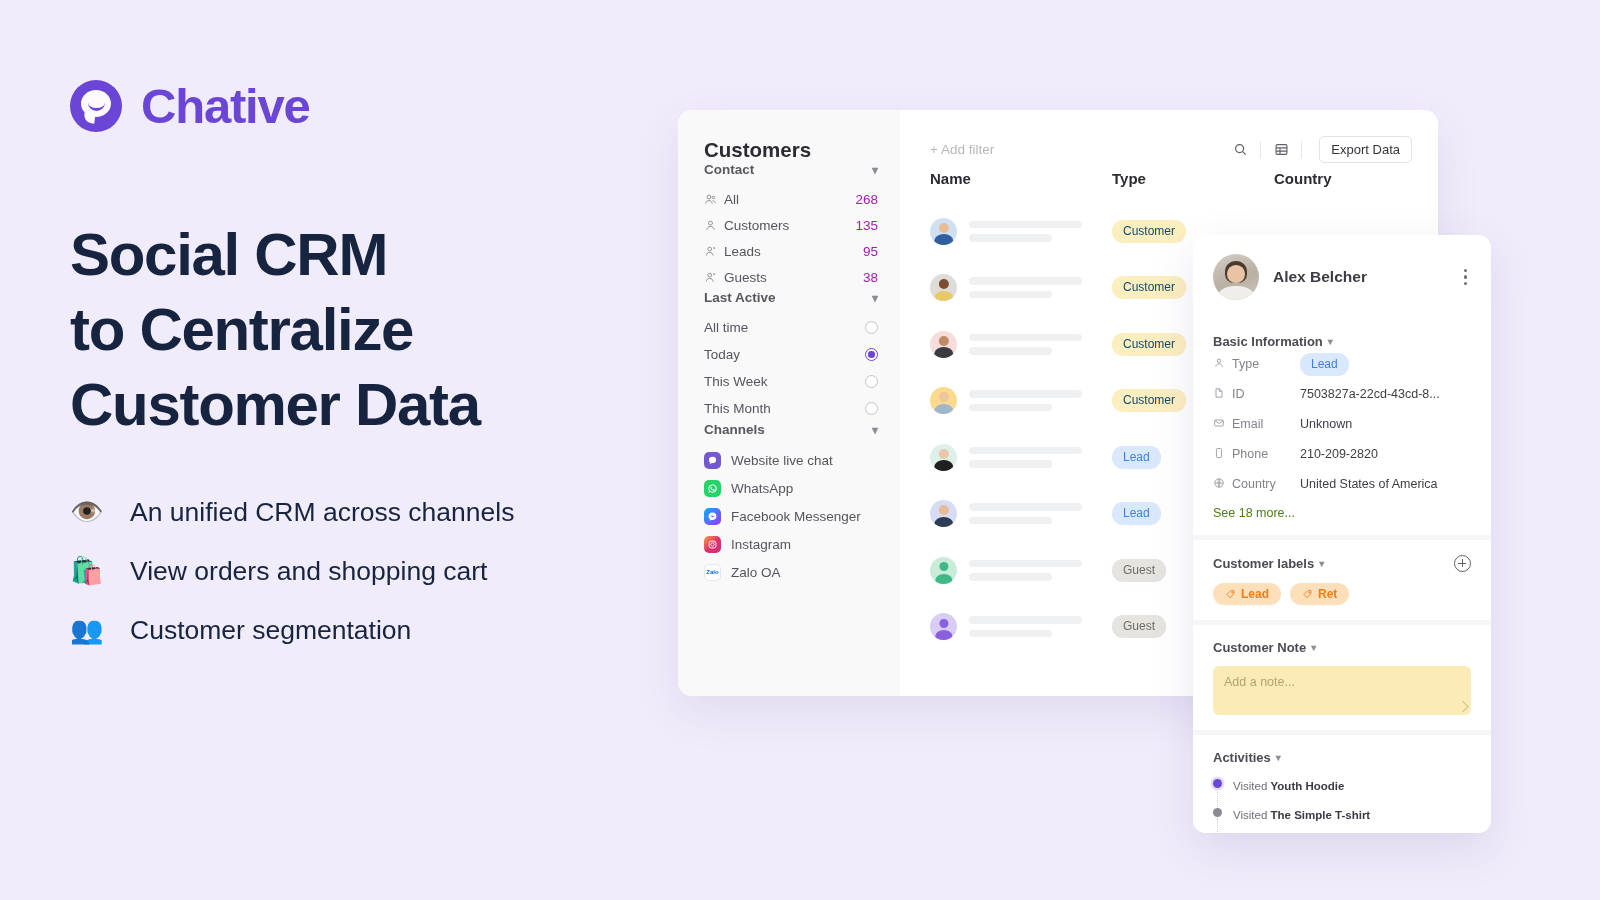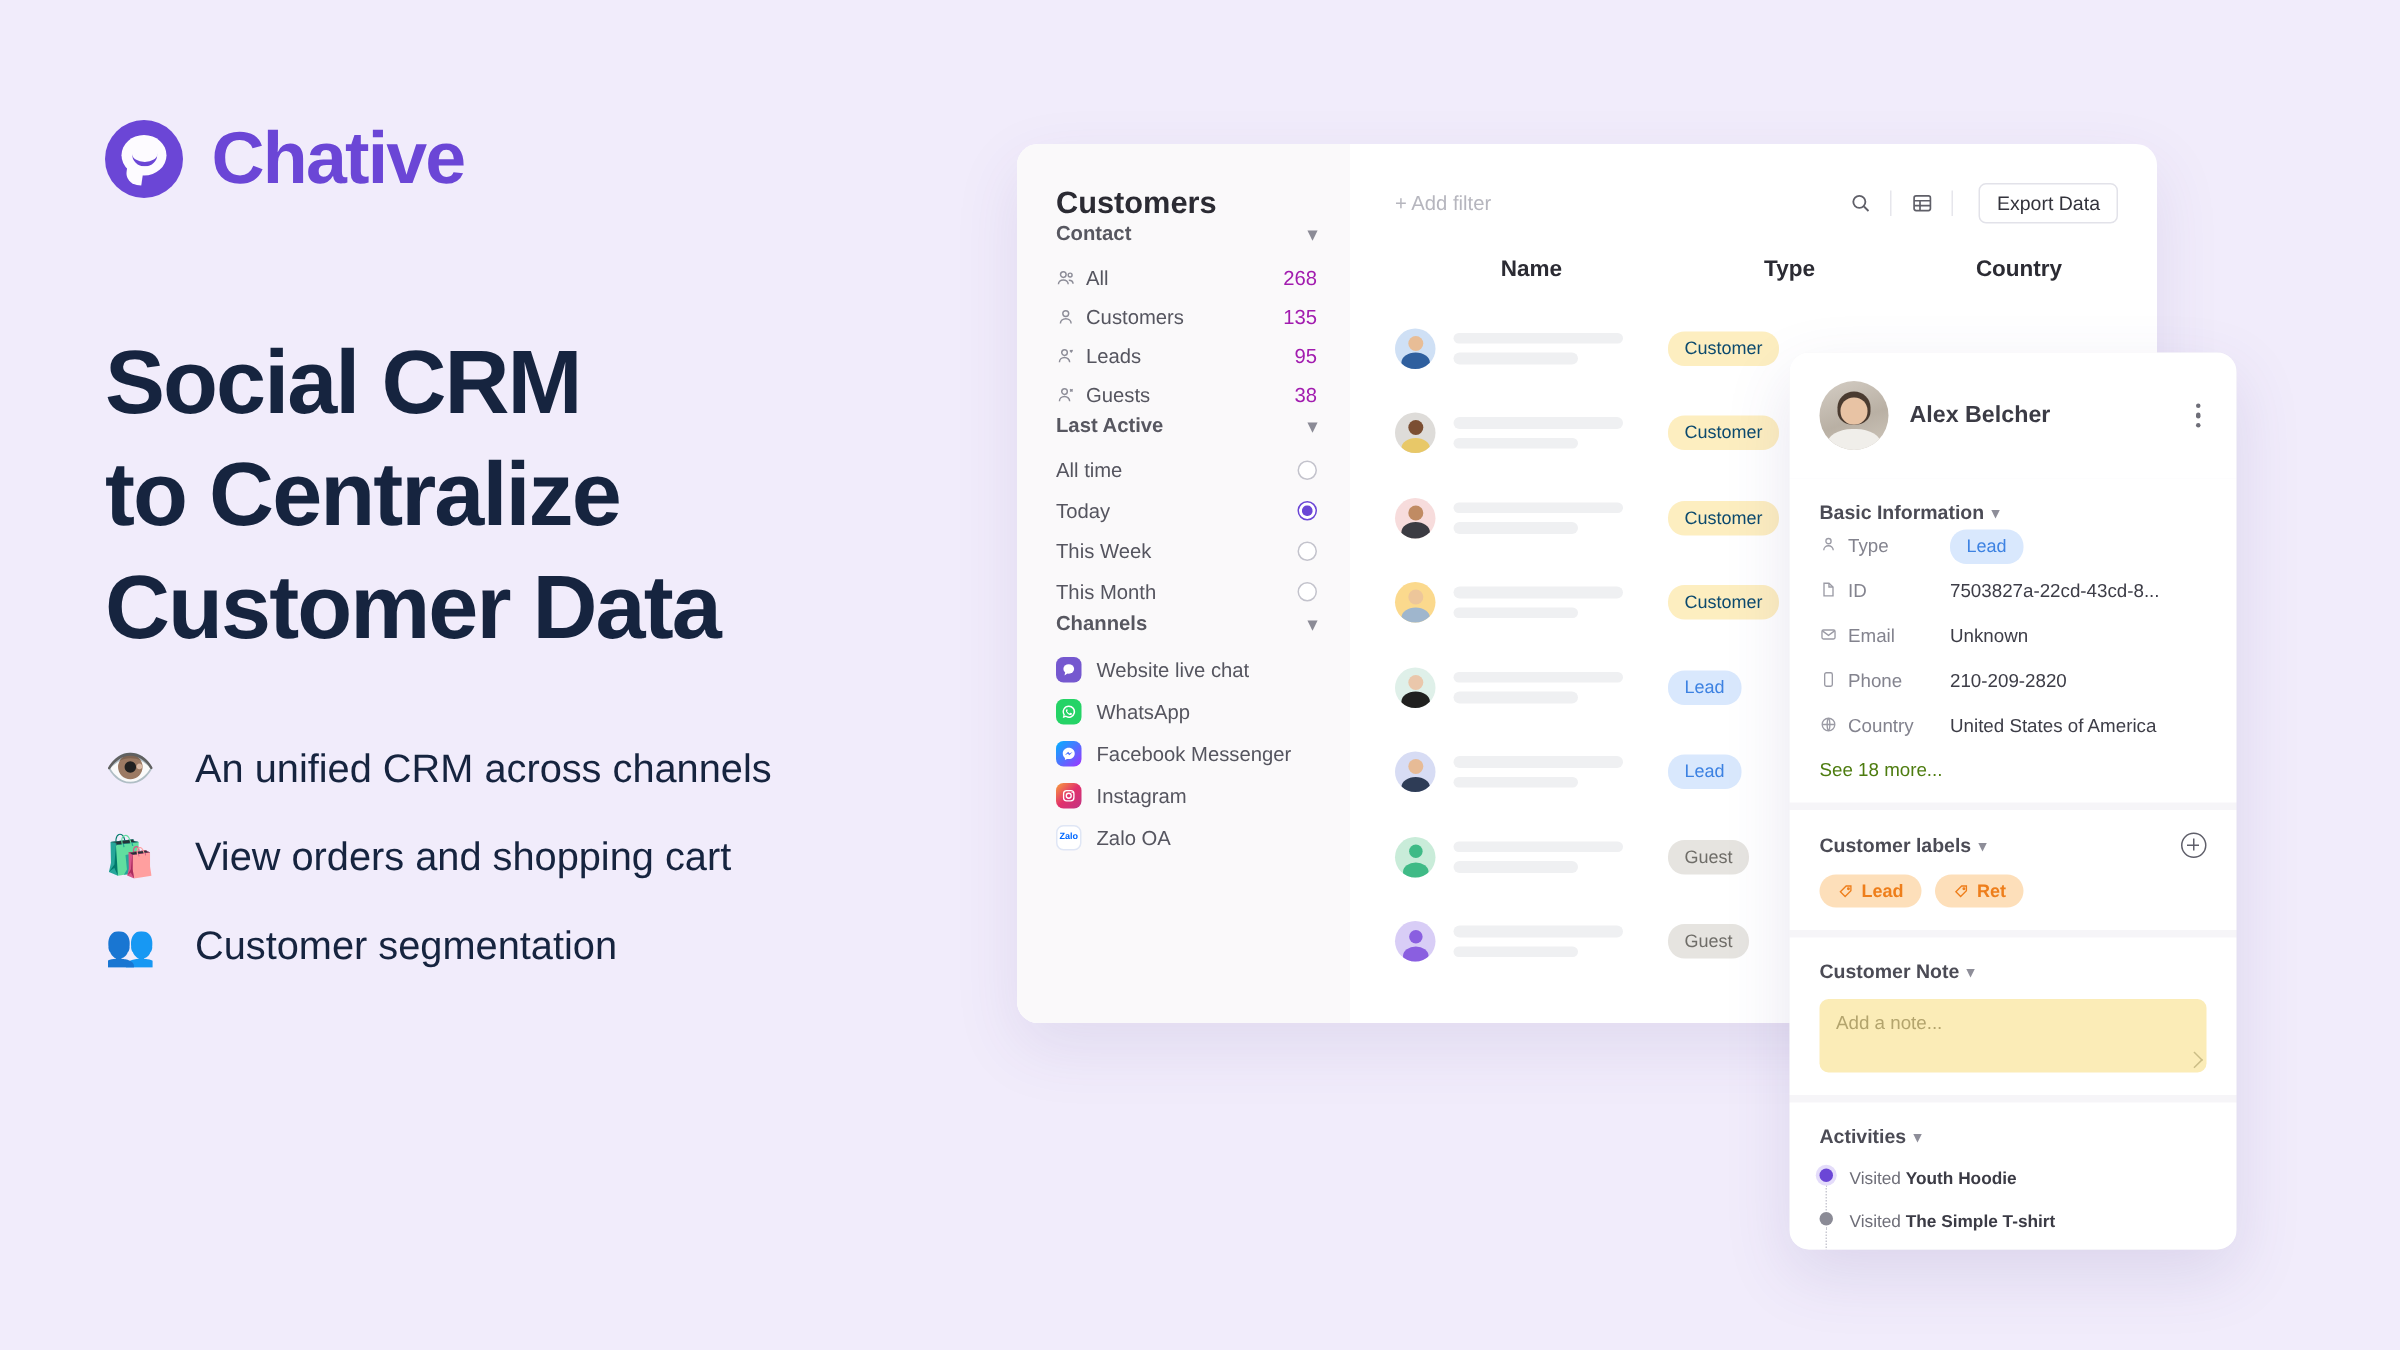--- a/index.html
+++ b/index.html
@@ -49,21 +49,21 @@
   .bullets { margin-top: 54px; }
   .bullet {
     display: flex; align-items: center; gap: 26px;
     margin-bottom: 27px;
   }
   .bullet-emoji { font-size: 27px; width: 34px; text-align: center; flex: none; }
   .bullet-text { font-size: 26.5px; color: #16243f; }
 
   
   .app {
-    position: absolute; left: 678px; top: 96px;
+    position: absolute; left: 678px; top: 110px;
     width: 760px; height: 586px;
     background: #ffffff; border-radius: 14px;
     box-shadow: 0 16px 44px rgba(80,60,140,.10);
     display: flex; overflow: hidden;
   }
   .app-sidebar {
     width: 222px; flex: none; background: #faf9fa;
     padding: 28px 22px 0 26px;
   }
   .panel-title { font-size: 20.5px; font-weight: bold; color: #2b2b33; }
@@ -126,21 +126,21 @@
     width: 24px; height: 24px; display: flex;
     align-items: center; justify-content: center; color: #5f5f68;
   }
   .vdiv { width: 1px; height: 17px; background: #e6e6ec; margin: 0 8px; }
   .export-btn {
     font-size: 13px; color: #33333c; background: #fff;
     border: 1px solid #e2e2e9; border-radius: 5px;
     padding: 5px 11px; margin-left: 9px; white-space: nowrap;
   }
 
-  .tbl-head { display: flex; margin-top: 23px; padding-right: 20px; text-align: center; }
+  .tbl-head { display: flex; margin-top: 8px; padding-right: 20px; }
   .th { font-size: 15px; font-weight: bold; color: #2b2b33; }
   .col-name { width: 182px; flex: none; }
   .col-type { width: 162px; flex: none; }
   .col-country { flex: 1; }
 
   .rows { margin-top: 16px; }
   .row { display: flex; align-items: center; height: 56.5px; }
   .cell-name { width: 182px; flex: none; display: flex; align-items: center; gap: 12px; }
   .avatar {
     width: 27px; height: 27px; border-radius: 50%; flex: none;

